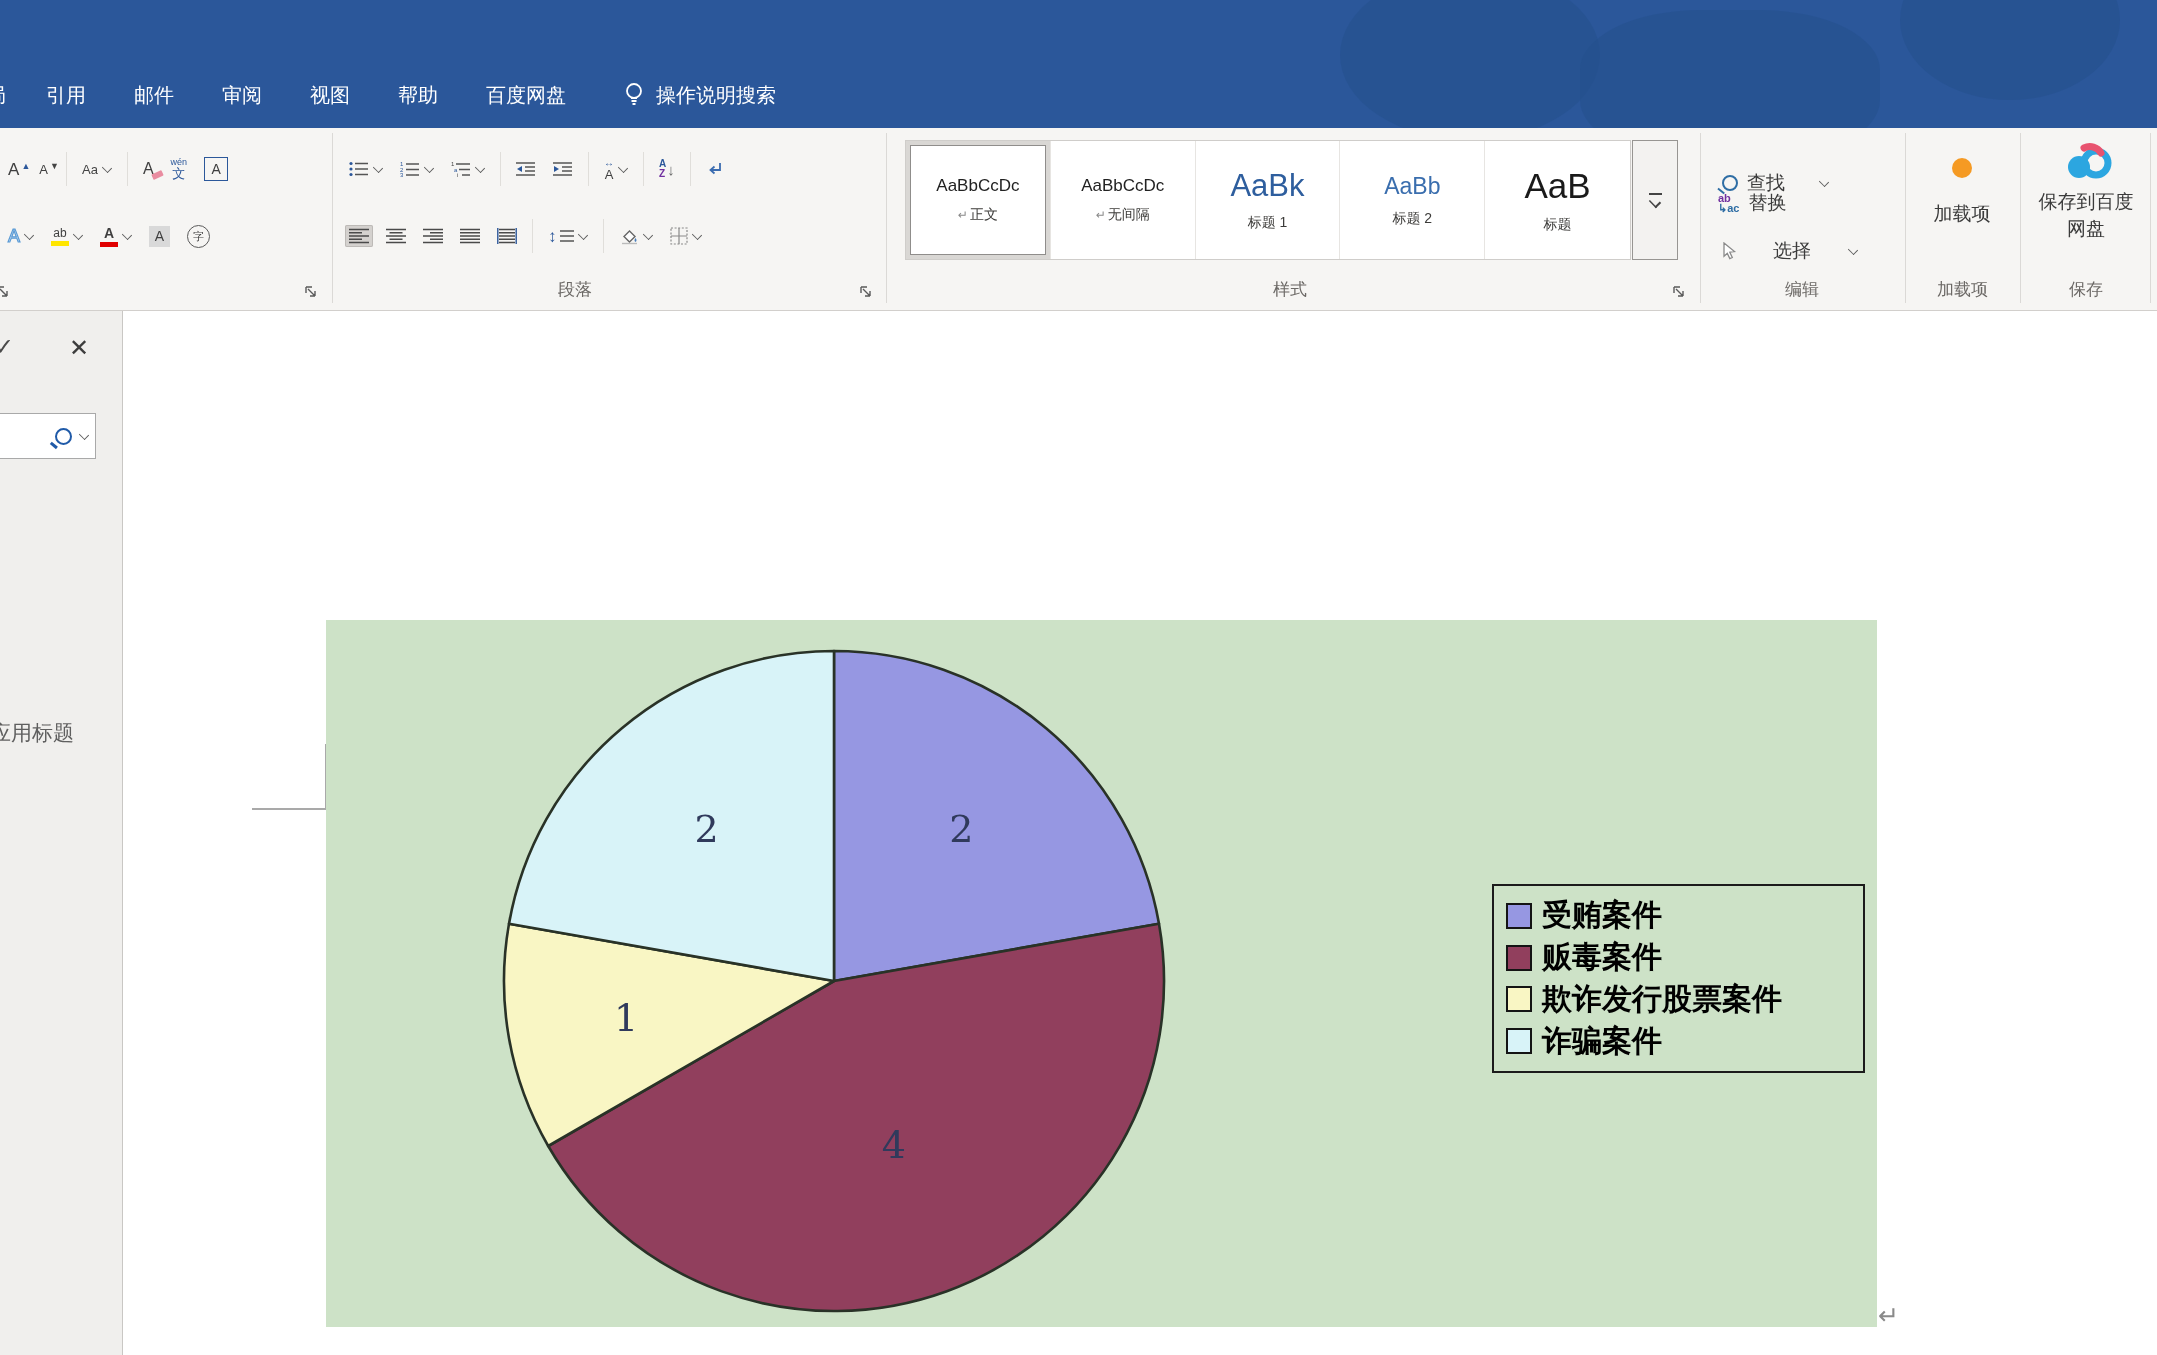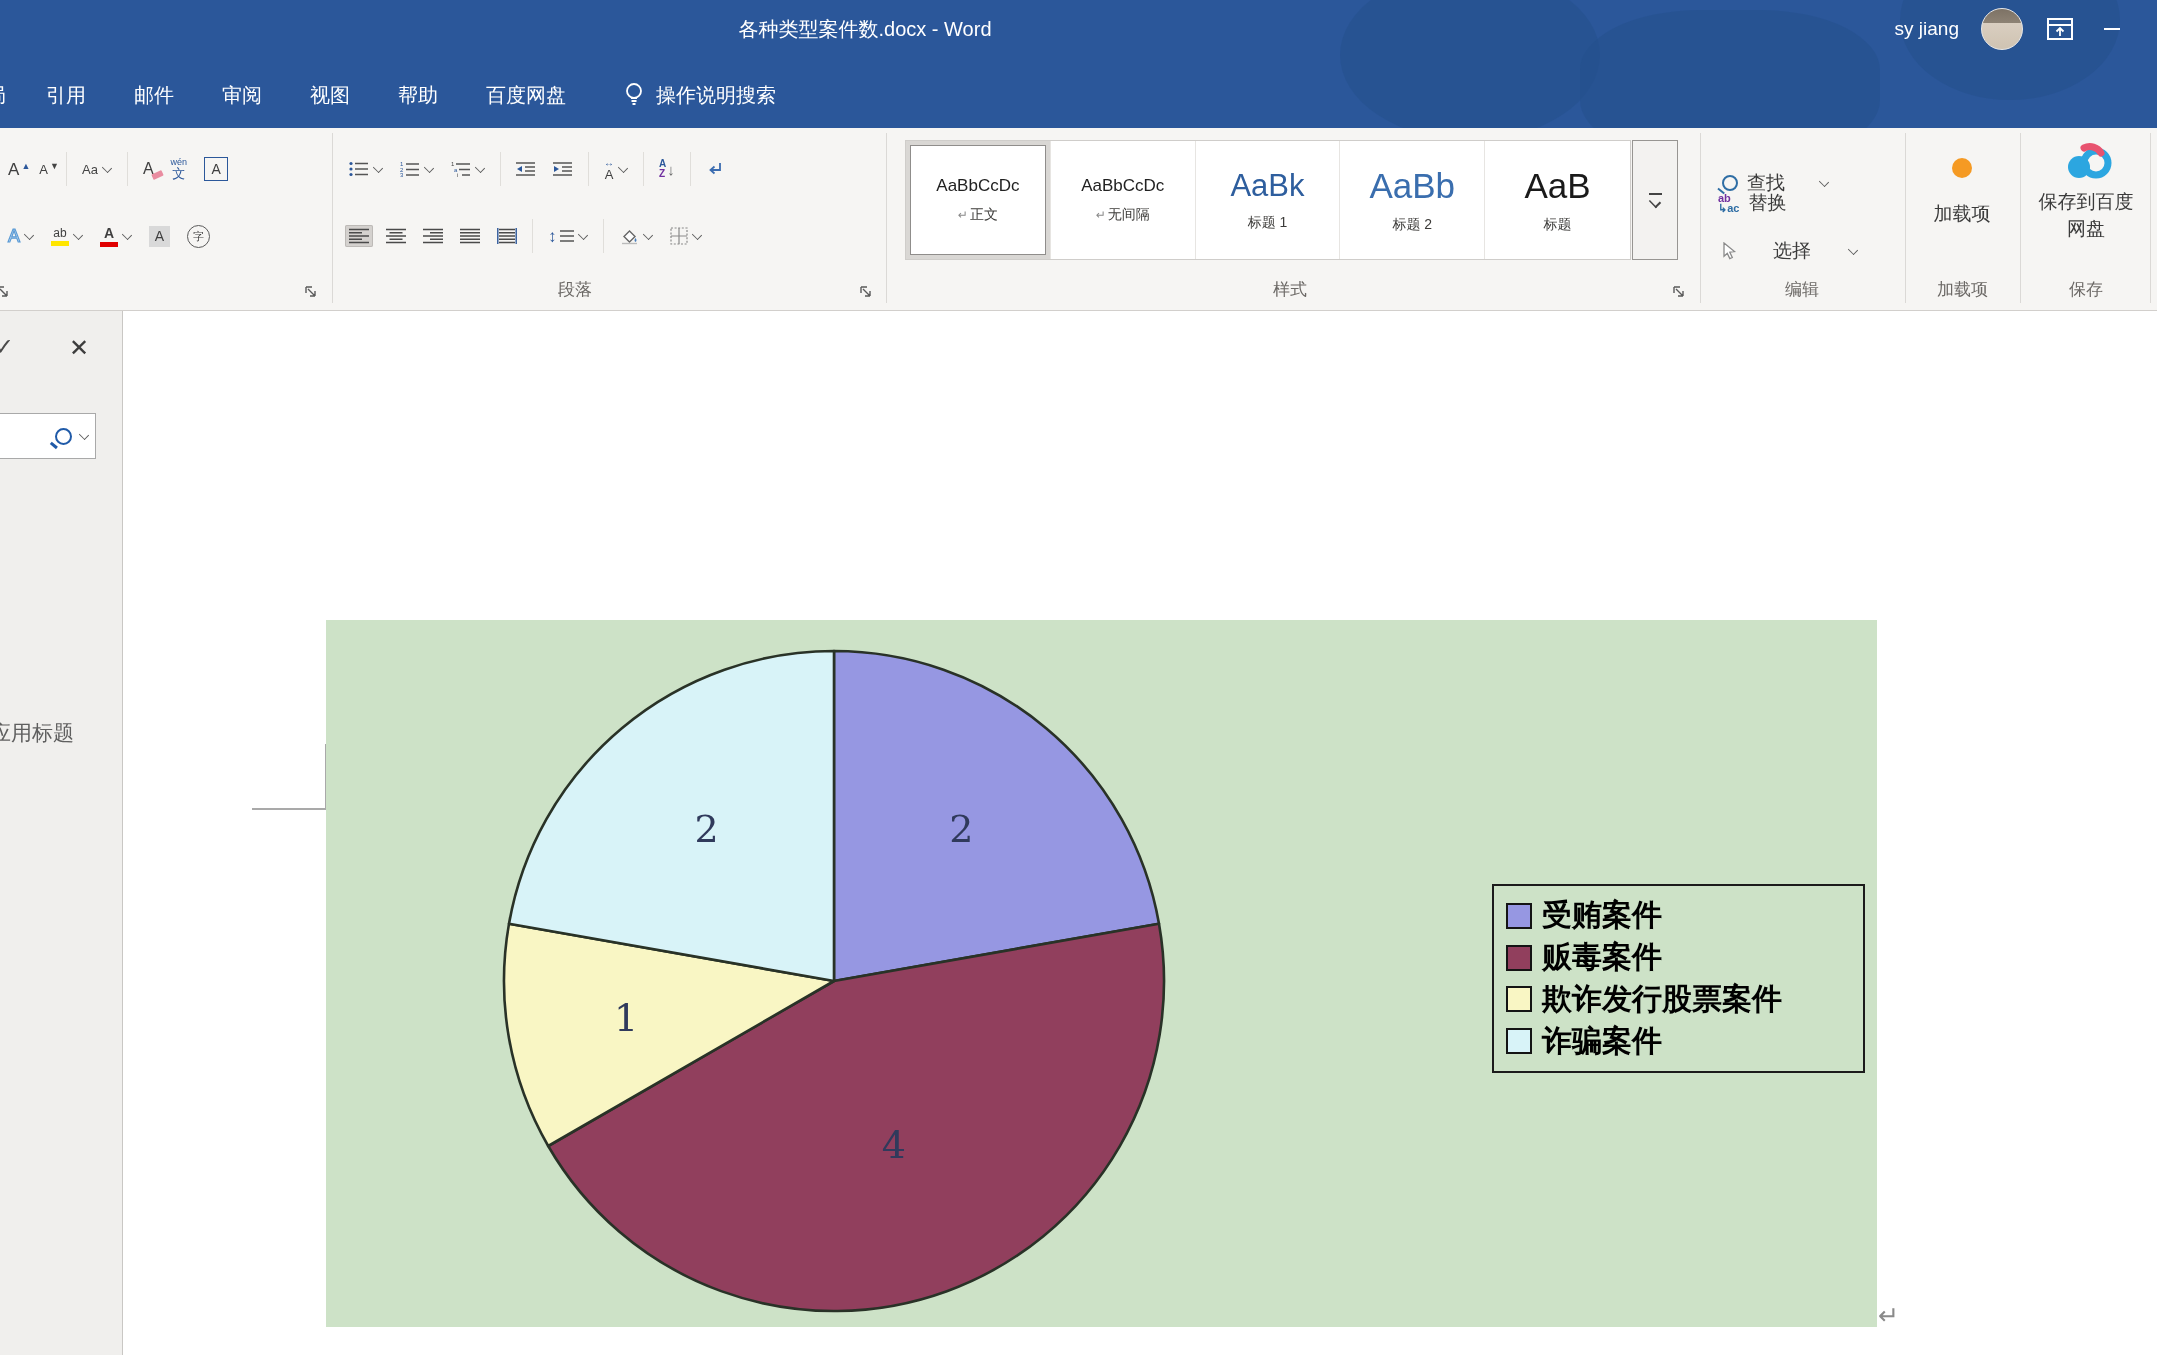--- a/index.html
+++ b/index.html
@@ -133,37 +133,20 @@
 </head>
 <body>
 
 <div class="app">
 
   <div class="bluehead">
     <div class="blob" style="left:1340px;top:-30px;width:260px;height:170px;"></div>
     <div class="blob" style="left:1580px;top:10px;width:300px;height:150px;border-radius:40%;"></div>
     <div class="blob" style="left:1900px;top:-60px;width:220px;height:160px;"></div>
 
-    <div class="titlebar">
-      <div class="doc-title">各种类型案件数.docx  -  Word</div>
-      <div class="tb-right">
-        <span class="user-name">sy jiang</span>
-        <span class="avatar"></span>
-        <span class="win-ic">
-          <svg width="26" height="22" viewBox="0 0 26 22">
-            <rect x="1" y="1" width="24" height="20" fill="none" stroke="#fff" stroke-width="2"></rect>
-            <line x1="1" y1="7" x2="25" y2="7" stroke="#fff" stroke-width="2"></line>
-            <path d="M13 18 V11 M9.5 13.5 L13 10 L16.5 13.5" fill="none" stroke="#fff" stroke-width="1.8"></path>
-          </svg>
-        </span>
-        <span class="win-ic">
-            <span class="min-bar"></span>
-          </span>
-      </div>
-    </div>
 
     <div class="tabsrow">
       <span class="tab tab-partial">局</span>
       <span class="tab">引用</span>
       <span class="tab">邮件</span>
       <span class="tab">审阅</span>
       <span class="tab">视图</span>
       <span class="tab">帮助</span>
       <span class="tab">百度网盘</span>
       <span class="tellme">
@@ -394,21 +377,21 @@
             <span>无间隔</span>
           </span>
       </div>
       <div class="sitem">
         <span class="sprev" style="font-size:31px;color:#2e5e9e;">AaBk</span>
         <span class="sname">
             <span>标题 1</span>
           </span>
       </div>
       <div class="sitem">
-        <span class="sprev" style="font-size:35px;color:#3a6eae;">AaBb</span>
+        <span class="sprev" style="font-size:23px;color:#3a6eae;">AaBb</span>
         <span class="sname">
             <span>标题 2</span>
           </span>
       </div>
       <div class="sitem" style="border-right:none">
         <span class="sprev" style="font-size:35px;color:#1a1a1a;">AaB</span>
         <span class="sname">
             <span>标题</span>
           </span>
       </div>

